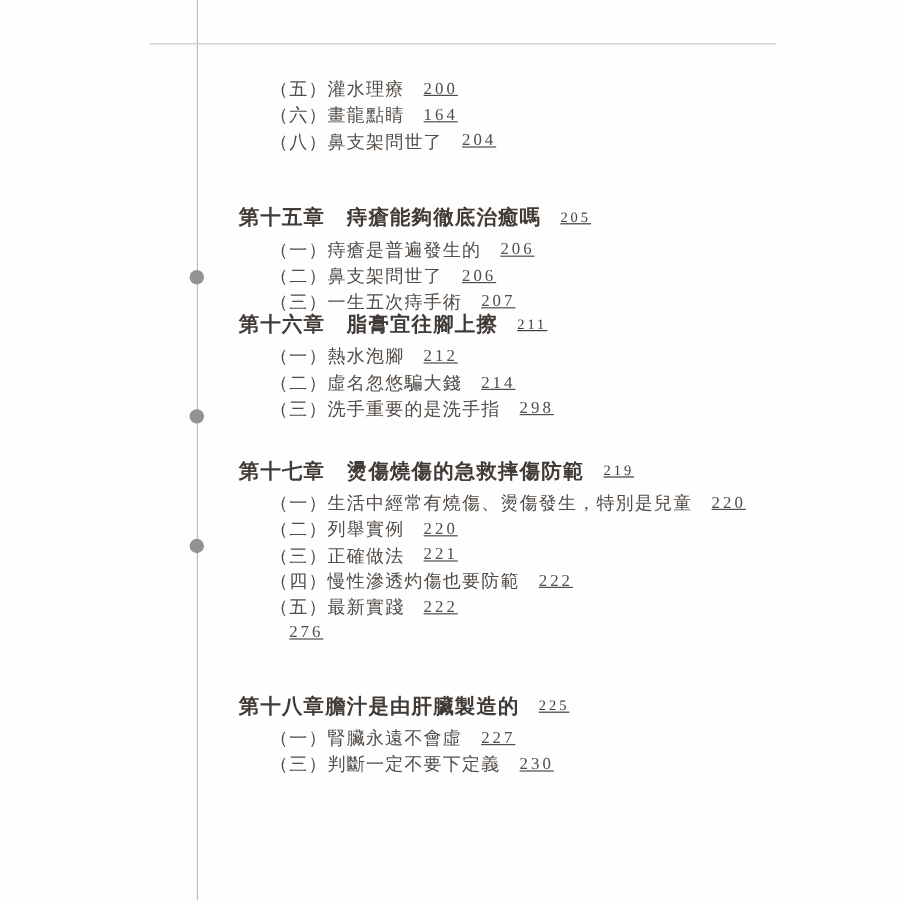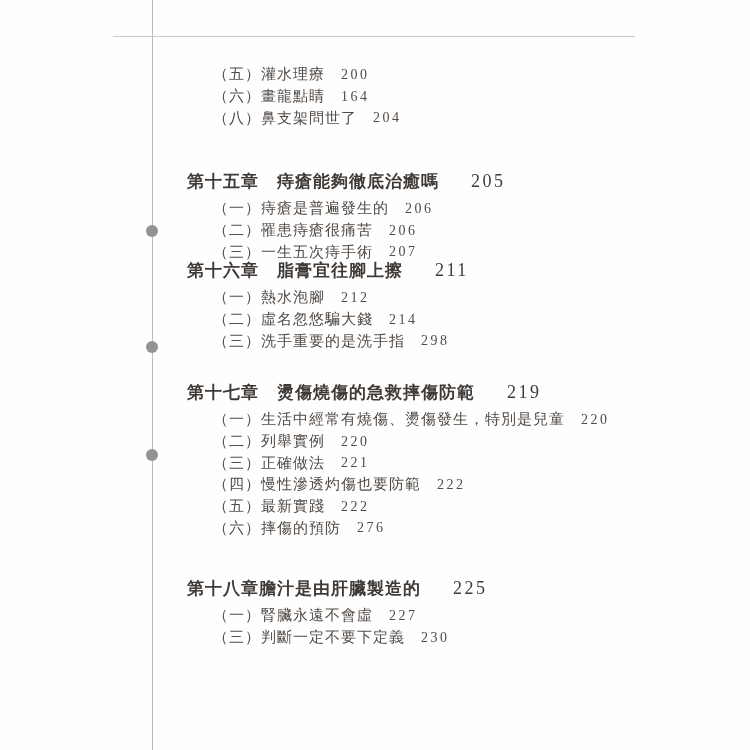--- a/index.html
+++ b/index.html
@@ -8,20 +8,21 @@
     width: 750px;
     height: 750px;
     background: #fefefe;
     overflow: hidden;
     font-family: "Liberation Serif", "DejaVu Serif", serif;
   }
   #page {
     position: relative;
     width: 729px;
     height: 750px;
+    margin-left: 12px;
   }
   
   .v-rule {
     position: absolute;
     left: 152px;
     top: 0;
     width: 1px;
     height: 750px;
     background: #bdbdbd;
   }
@@ -53,41 +54,41 @@
   }
   .chapter-title {
     height: 24px;
     display: flex;
     align-items: center;
     font-size: 17px;
     font-weight: bold;
     letter-spacing: 1px;
     color: #413b37;
     white-space: nowrap;
-    gap: 16px;
   }
   .items { margin-top: 5px; }
   .toc-line {
     height: 21.7px;
     display: flex;
     align-items: center;
     margin-left: 26px;
     font-size: 15px;
     letter-spacing: 1px;
     color: #524b46;
     white-space: nowrap;
   }
   .page-num {
     margin-left: 16px;
     font-size: 14px;
     letter-spacing: 2.5px;
     font-weight: normal;
+    text-decoration: underline;
   }
   .chapter-title .page-num {
-    font-size: 18px;
+    font-size: 12px;
     color: #413b37;
   }
 </style>
 </head>
 <body>
 
 <div id="page">
 
   <div class="v-rule"></div>
   <div class="h-rule"></div>
@@ -116,21 +117,21 @@
     <div class="chapter-title">
       <span>第十五章　痔瘡能夠徹底治癒嗎</span>
       <span class="page-num">205</span>
     </div>
     <div class="items">
       <div class="toc-line">
         <span>（一）痔瘡是普遍發生的</span>
         <span class="page-num">206</span>
       </div>
       <div class="toc-line">
-        <span>（二）罹患痔瘡很痛苦</span>
+        <span>（二）鼻支架問世了</span>
         <span class="page-num">206</span>
       </div>
       <div class="toc-line">
         <span>（三）一生五次痔手術</span>
         <span class="page-num">207</span>
       </div>
     </div>
   </div>
 
   <div class="toc-group" style="top:258px">
@@ -174,21 +175,20 @@
       </div>
       <div class="toc-line">
         <span>（四）慢性滲透灼傷也要防範</span>
         <span class="page-num">222</span>
       </div>
       <div class="toc-line">
         <span>（五）最新實踐</span>
         <span class="page-num">222</span>
       </div>
       <div class="toc-line">
-        <span>（六）摔傷的預防</span>
         <span class="page-num">276</span>
       </div>
     </div>
   </div>
 
   <div class="toc-group" style="top:576px">
     <div class="chapter-title">
       <span>第十八章膽汁是由肝臟製造的</span>
       <span class="page-num">225</span>
     </div>

